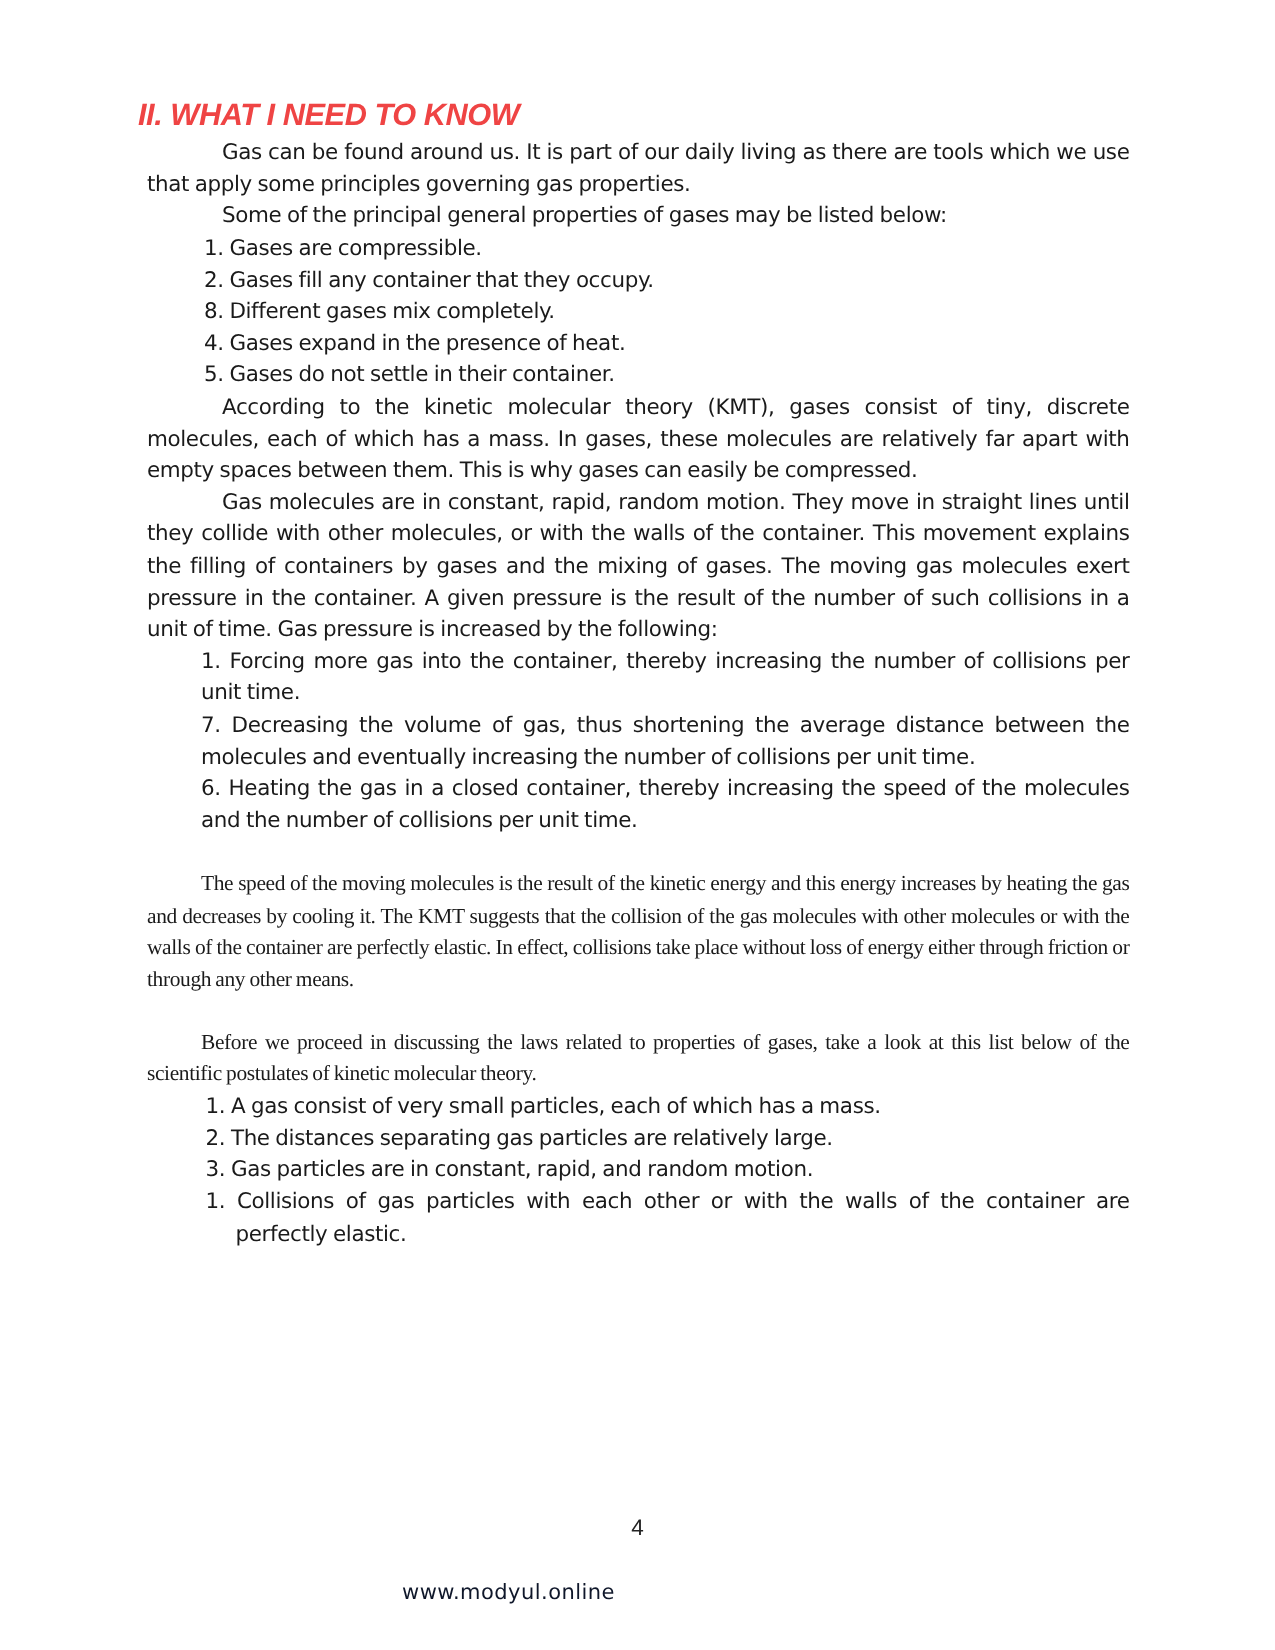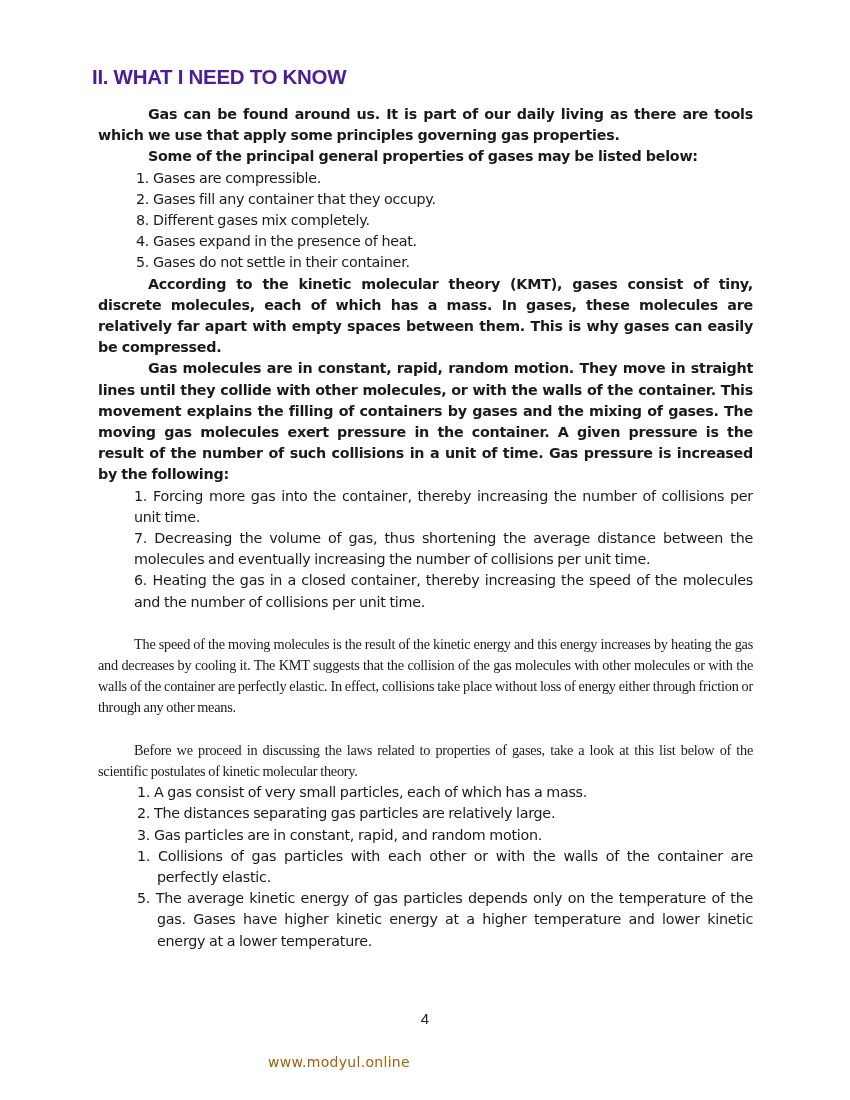--- a/index.html
+++ b/index.html
@@ -5,42 +5,42 @@
   html, body { margin: 0; padding: 0; background: #ffffff; }
   body {
     width: 850px; height: 1100px; position: relative; overflow: hidden;
     font-family: "DejaVu Sans", sans-serif;
     color: #1a1a1a;
   }
   .page { position: absolute; left: 98px; top: 62px; width: 655px; }
   .heading {
     font-family: "Liberation Sans", sans-serif;
     font-weight: bold; font-size: 20.5px; letter-spacing: -0.3px;
-    margin: 0 0 12px -6px; height: 30px; line-height: 30px; color: #4c1d95;
+    margin: 0 0 0 -6px; height: 30px; line-height: 30px; color: #ef4444; font-style: italic;
   }
   .p, .li {
     font-size: 14.3px; line-height: 21.2px; letter-spacing: -0.25px;
     text-align: justify; margin: 0; word-spacing: -0.5px;
   }
-  .p.indent { text-indent: 50px; font-weight: bold; }
+  .p.indent { text-indent: 50px; }
   .p.indent-s { text-indent: 36px; font-family: Liberation Serif, serif; }
   .list1 { margin: 0; padding: 0; list-style: none; }
   .list1 .li { padding-left: 38px; text-align: left; }
   .list2 { margin: 0; padding: 0 0 0 36px; list-style: none; }
   .list2 .li { text-align: justify; }
   .list3 { margin: 0; padding: 0 0 0 39px; list-style: none; }
   .list3 .li { padding-left: 20px; text-indent: -20px; text-align: justify; }
   .gap { height: 21px; }
   .page-number {
     position: absolute; left: 0; width: 850px; top: 1010px; text-align: center;
     font-family: "Liberation Sans", sans-serif; font-size: 15px; color: #222;
   }
   .watermark {
     position: absolute; left: 0; width: 678px; top: 1054px; text-align: center;
-    font-family: "DejaVu Sans", sans-serif; font-size: 14px; color: #a16207; letter-spacing: 0.3px;
+    font-family: "DejaVu Sans", sans-serif; font-size: 14px; color: #0f172a; letter-spacing: 0.3px;
   }
 </style>
 </head>
 <body>
 
 <div class="page">
   <h2 class="heading">II. WHAT I NEED TO KNOW</h2>
 
   <p class="p indent">Gas can be found around us. It is part of our daily living as there are tools which we use that apply some principles governing gas properties.</p>
   <p class="p indent">Some of the principal general properties of gases may be listed below:</p>
@@ -66,18 +66,17 @@
   <p class="p indent-s">The speed of the moving molecules is the result of the kinetic energy and this energy increases by heating the gas and decreases by cooling it. The KMT suggests that the collision of the gas molecules with other molecules or with the walls of the container are perfectly elastic. In effect, collisions take place without loss of energy either through friction or through any other means.</p>
 
   <div class="gap"></div>
   <p class="p indent-s">Before we proceed in discussing the laws related to properties of gases, take a look at this list below of the scientific postulates of kinetic molecular theory.</p>
 
   <ul class="list3">
     <li class="li">1. A gas consist of very small particles, each of which has a mass.</li>
     <li class="li">2. The distances separating gas particles are relatively large.</li>
     <li class="li">3. Gas particles are in constant, rapid, and random motion.</li>
     <li class="li">1. Collisions of gas particles with each other or with the walls of the container are perfectly elastic.</li>
-    <li class="li">5. The average kinetic energy of gas particles depends only on the temperature of the gas. Gases have higher kinetic energy at a higher temperature and lower kinetic energy at a lower temperature.</li>
   </ul>
 </div>
 
 <div class="page-number">4</div>
 <div class="watermark">www.modyul.online</div>
 
 </body></html>

